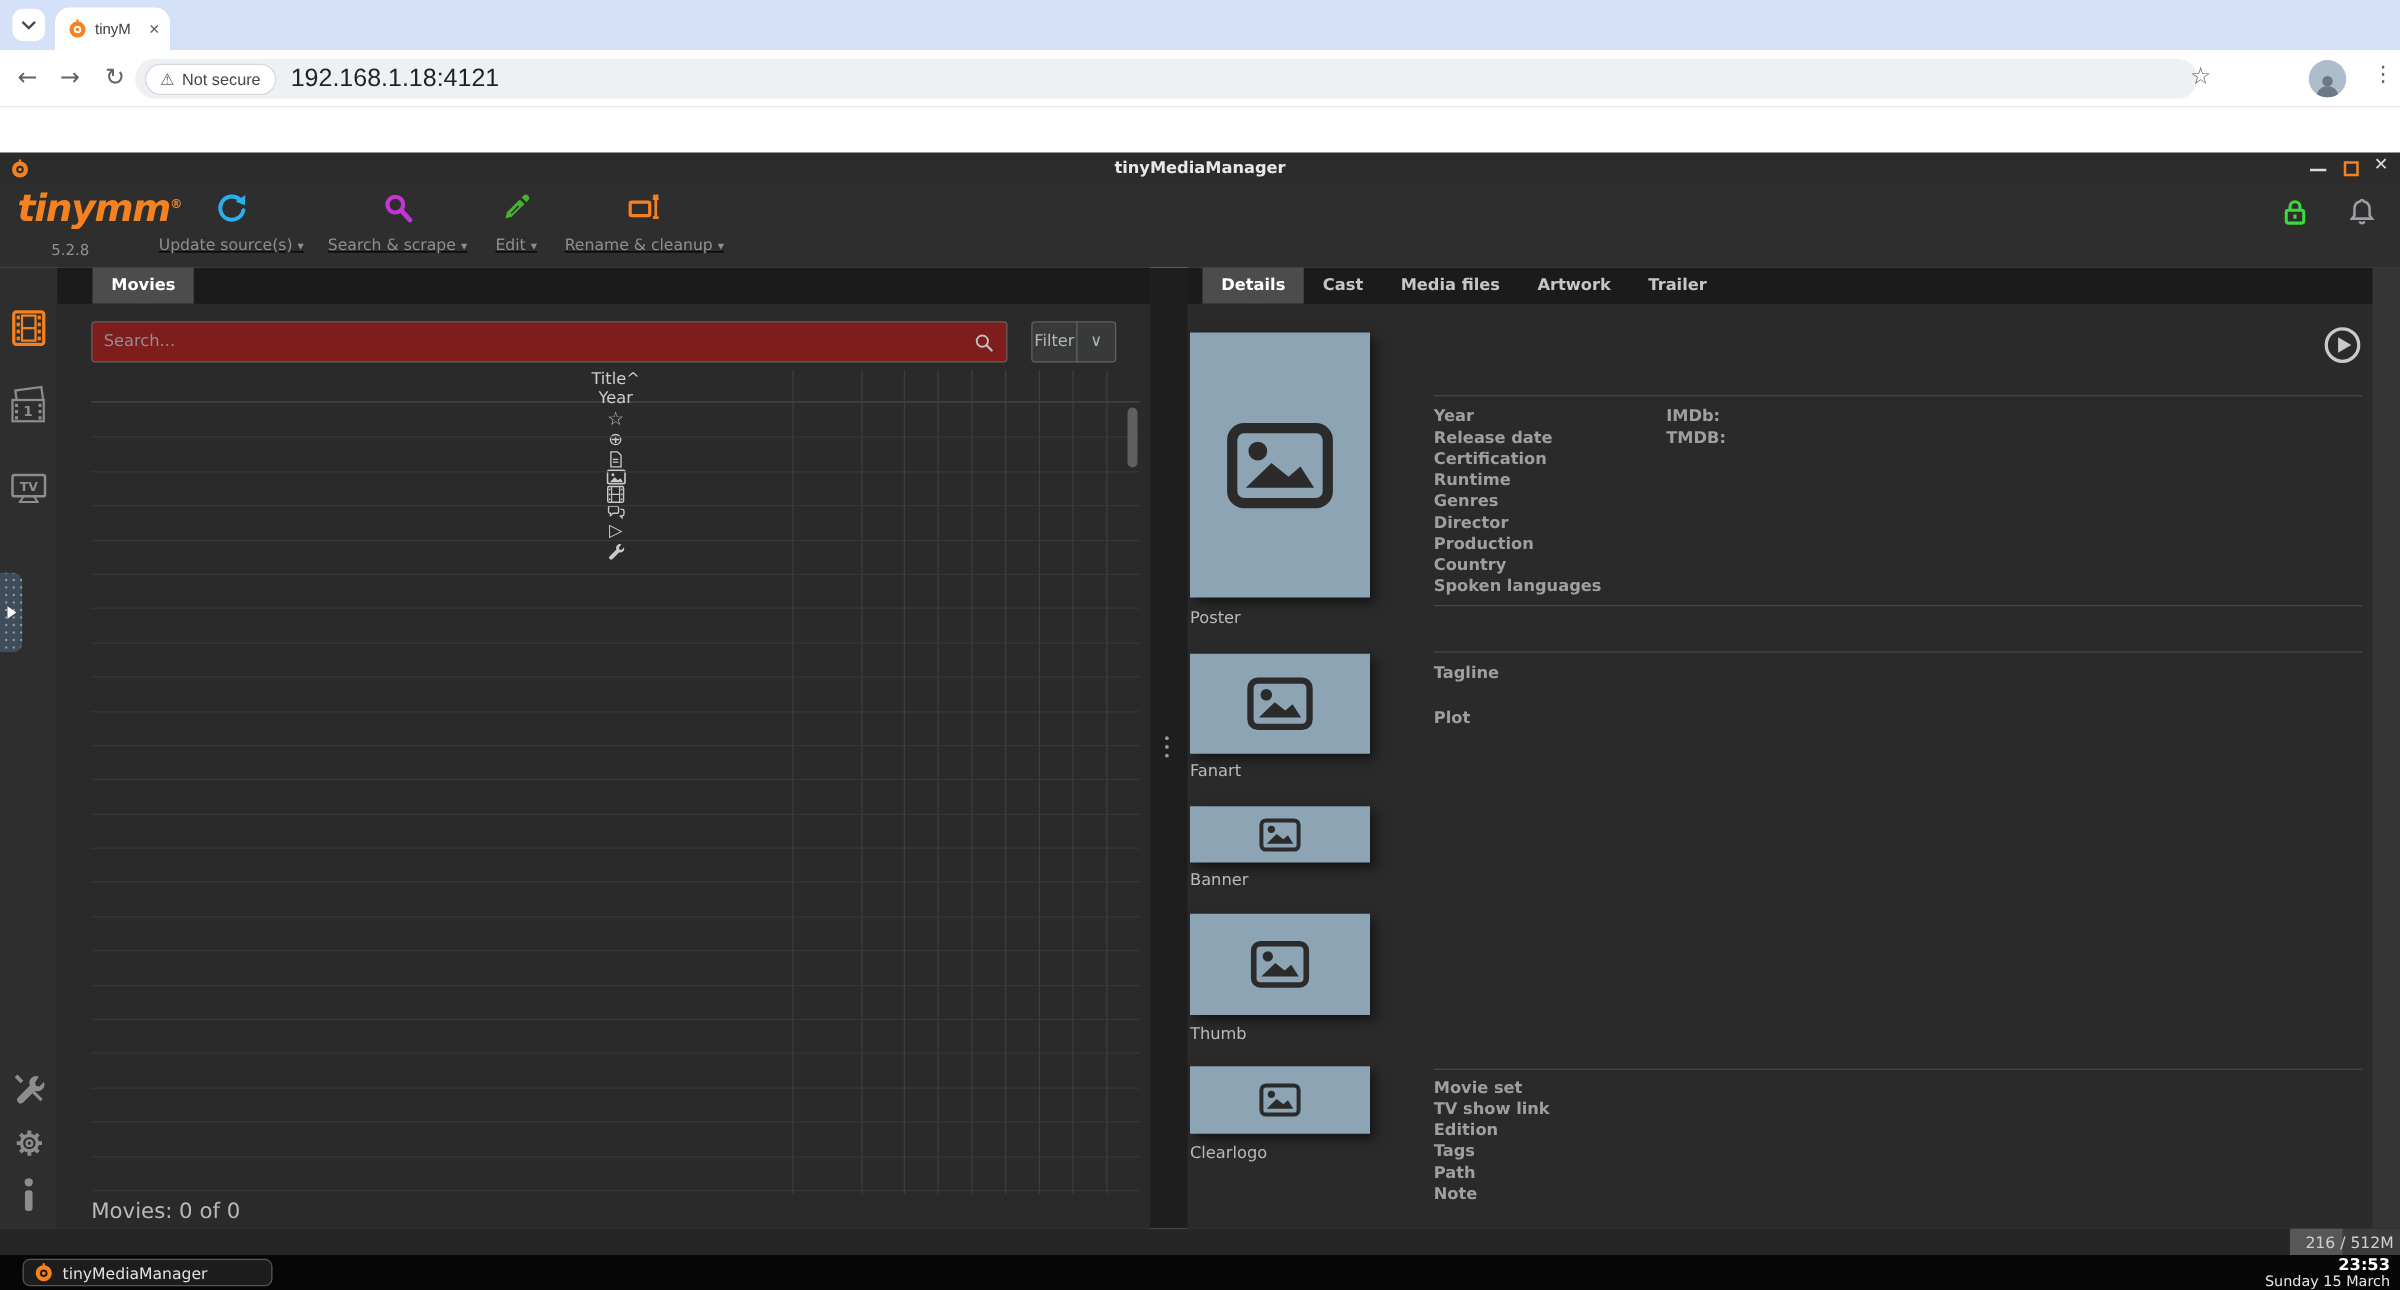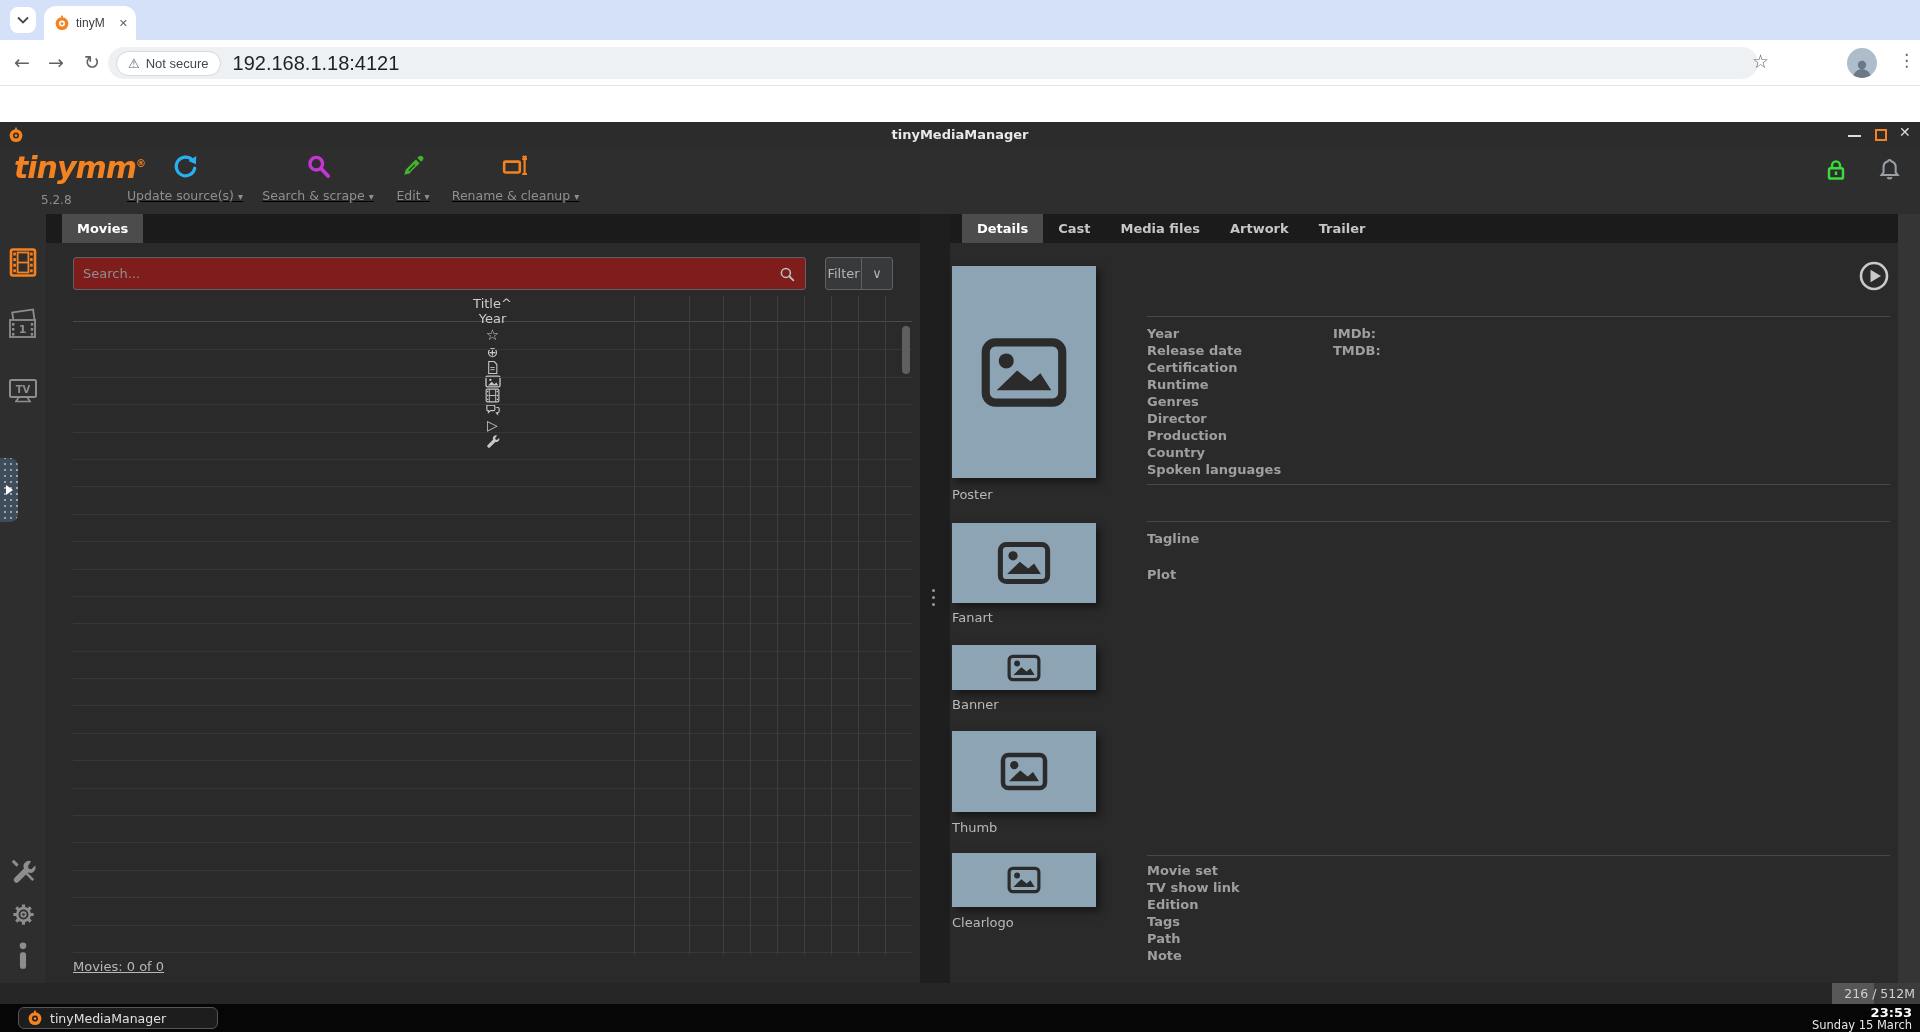--- a/index.html
+++ b/index.html
@@ -81,21 +81,21 @@
   .mt-header { position:absolute; left:0; top:0; width:839px; height:26px; border-bottom:1px solid #4a4a4a;
     display:flex; align-items:center; color:#cdcdcd; font-size:13px;flex-direction:column; }
   .col-title { width:561px; text-align:center; }
   .col-year { width:55px; text-align:center; }
   .col-ic { width:27px; text-align:center; color:#c8c8c8; font-size:14px; display:flex; align-items:center; justify-content:center; }
   .col-ic.first { width:34px; font-size:15px; }
   .mt-body { position:absolute; left:0; top:27px; width:839px; height:632px; }
   .trow { height:27.4px; border-bottom:1px solid #373737; }
   .vline { position:absolute; top:0; width:1px; height:659px; background:#3e3e3e; }
   .vscroll-thumb { position:absolute; right:2px; top:30px; width:8px; height:48px; background:#5f5f5f; border-radius:4px; }
-  .mstatus { left:73px; top:959px; font-size:13px; color:#b8b8b8;text-decoration:underline; }
+  .mstatus { left:73px; top:959px; font-size:17px; color:#b8b8b8; }
 
   
   .splitter { left:927px; top:584px; width:12px; height:26px; display:flex; flex-direction:column; align-items:center; justify-content:center; gap:4px; }
   .splitter i { width:3px; height:3px; border-radius:50%; background:#9a9a9a; }
 
   
   .dpanel { left:950px; top:243px; width:970px; height:740px; background:#2a2a2a; }
   .dscroll { left:1898px; top:214px; width:22px; height:769px; background:#353535; }
   .art-box { left:952px; width:144px; background:var(--artwork-placeholder); box-shadow:4px 4px 8px rgba(0,0,0,.5);
     display:flex; align-items:center; justify-content:center; }
@@ -293,21 +293,21 @@
     <svg width="18" height="28" viewBox="0 0 12 22">
       <circle cx="6" cy="3" r="2.6" fill="#8d8d8d"></circle>
         <rect x="3.6" y="8" width="4.8" height="13" rx="2" fill="#8d8d8d"></rect>
       </svg>
   </div>
 
   <div class="abs novnc">
     <span class="novnc-arrow"></span>
   </div>
 
-  <div class="abs tabrow" style="left:46px;width:874px;padding-left:16px">
+  <div class="abs tabrow" style="left:46px;width:874px;padding-left:28px">
     <span class="ptab active">Movies</span>
   </div>
   <div class="abs mpanel"></div>
 
   <div class="abs search-box">
     <span class="search-ph">Search...</span>
     <svg class="search-mag" width="18" height="18" viewBox="0 0 24 24">
       <circle cx="10.5" cy="10.5" r="6" fill="none" stroke="#c0c0c0" stroke-width="2"></circle>
       <path d="M15 15l5.5 5.5" stroke="#c0c0c0" stroke-width="2.4" stroke-linecap="round"></path>
       </svg>

